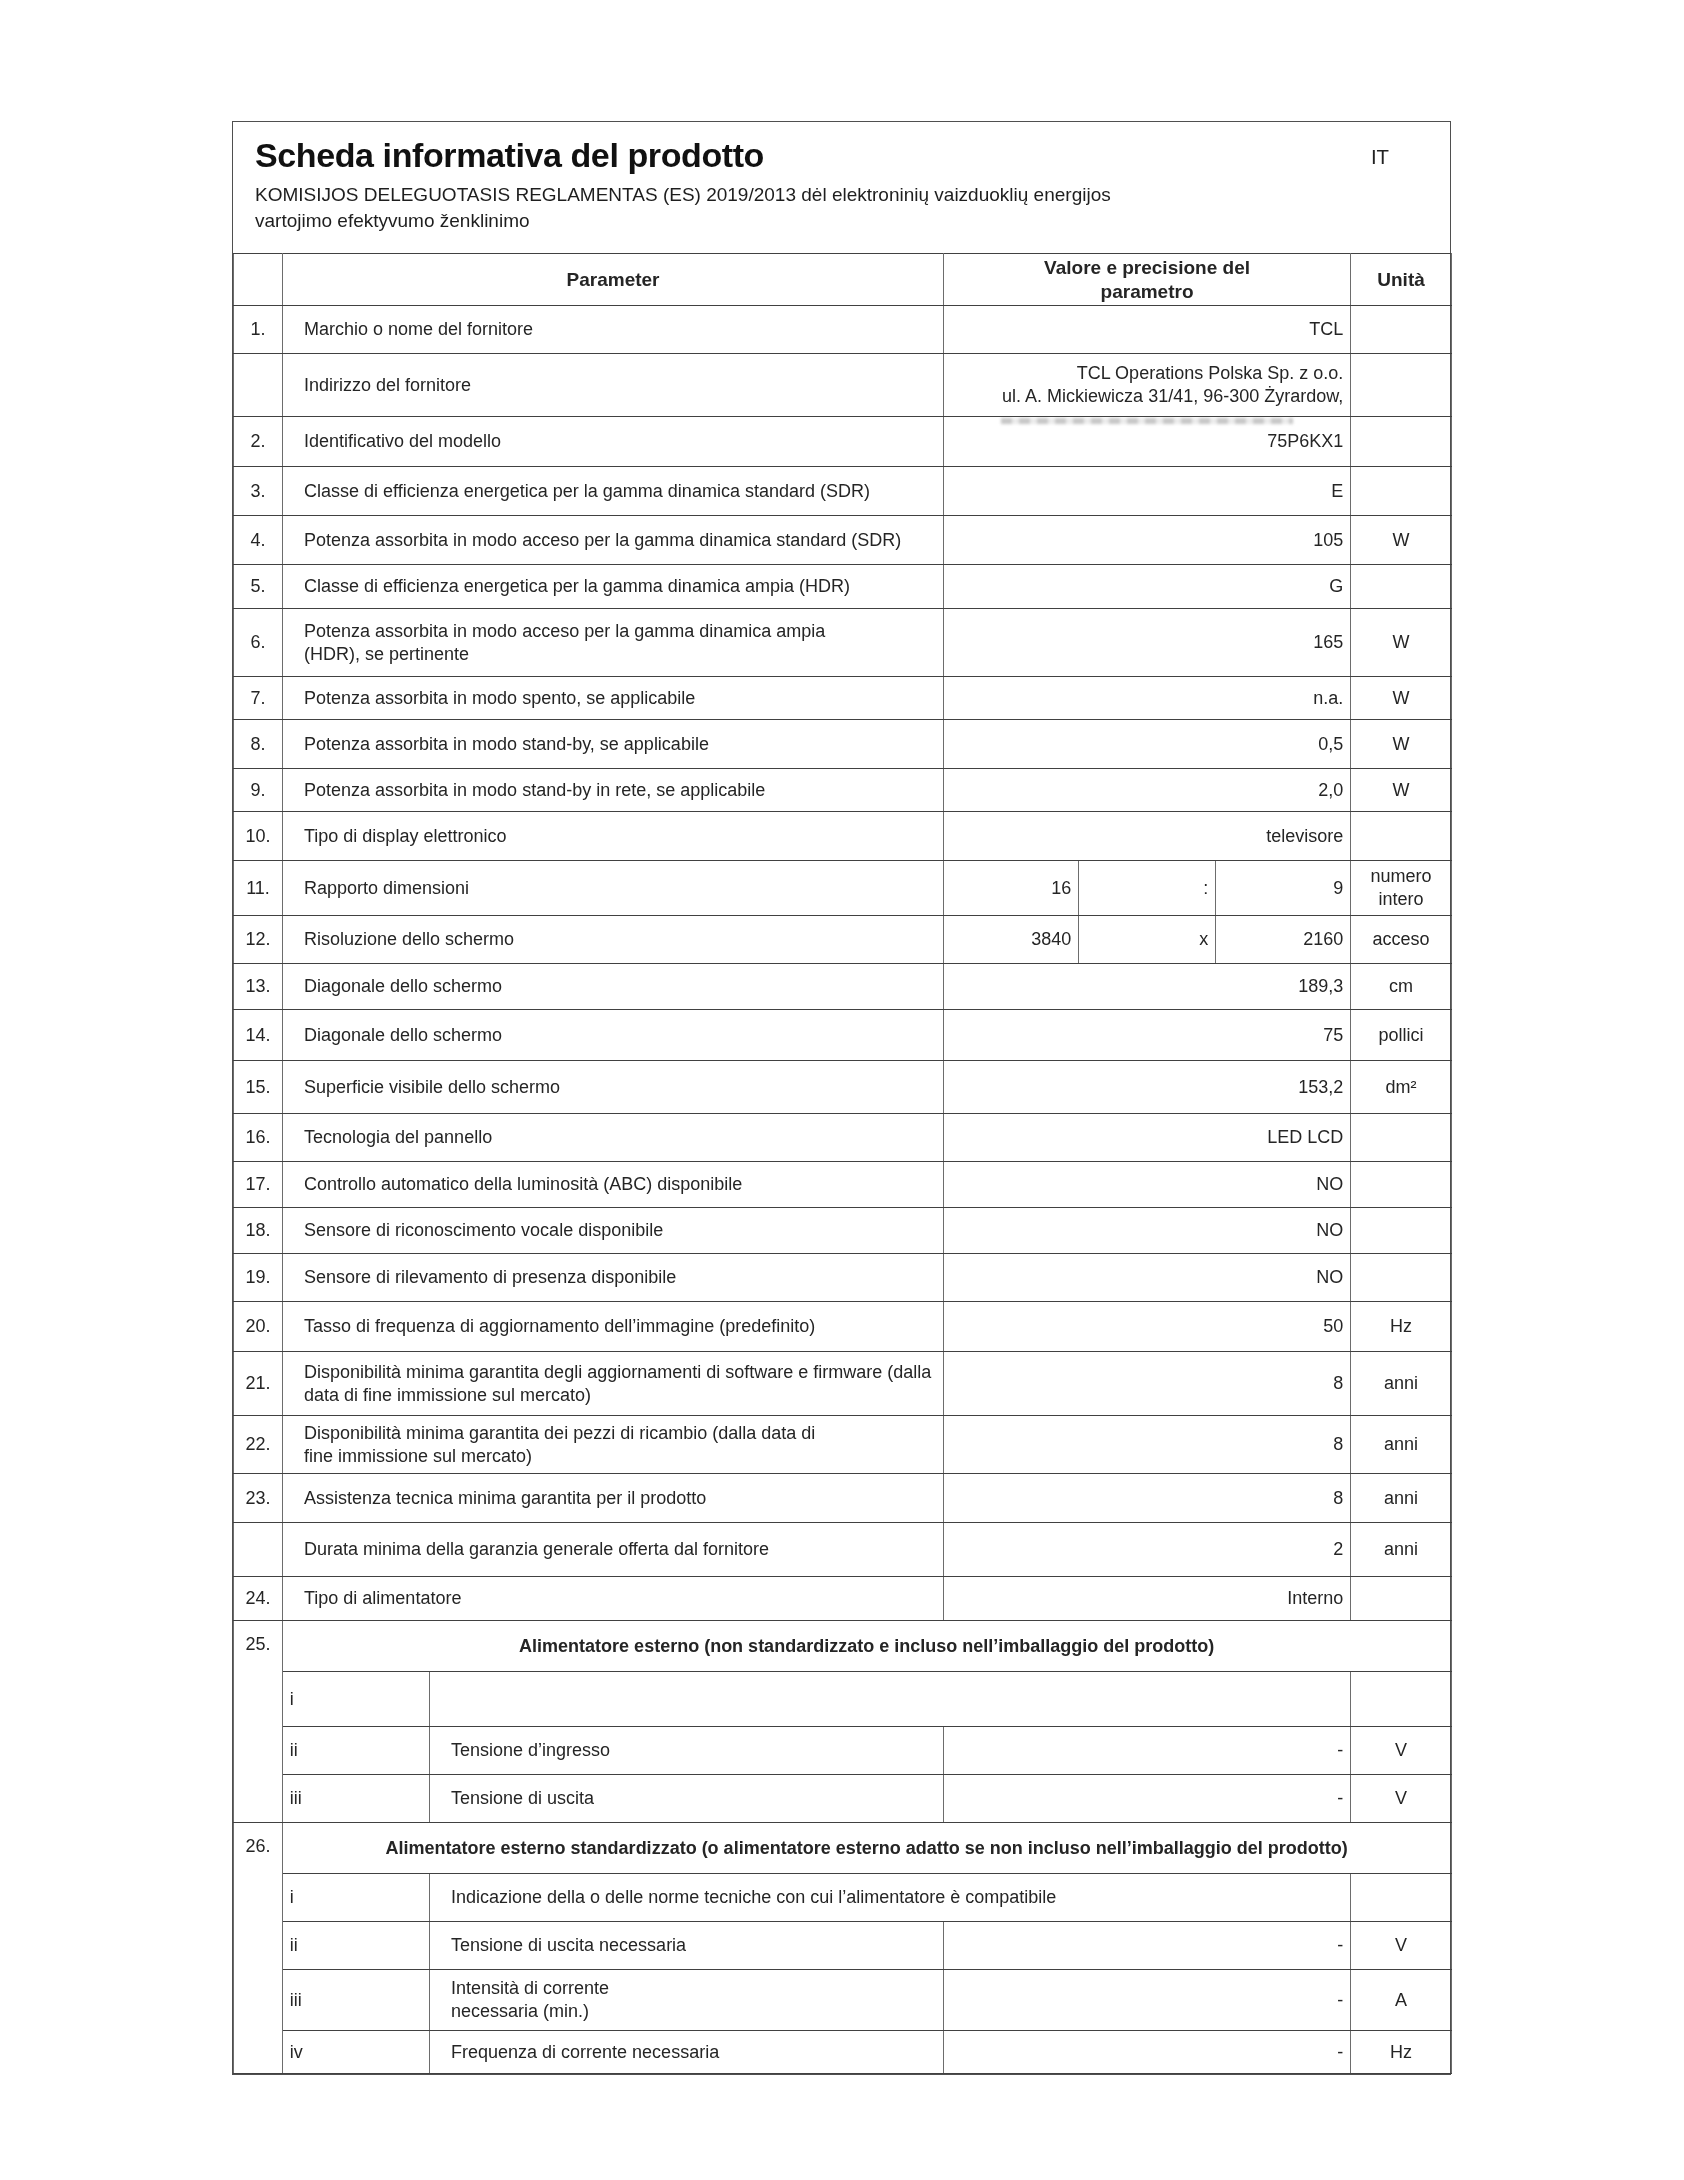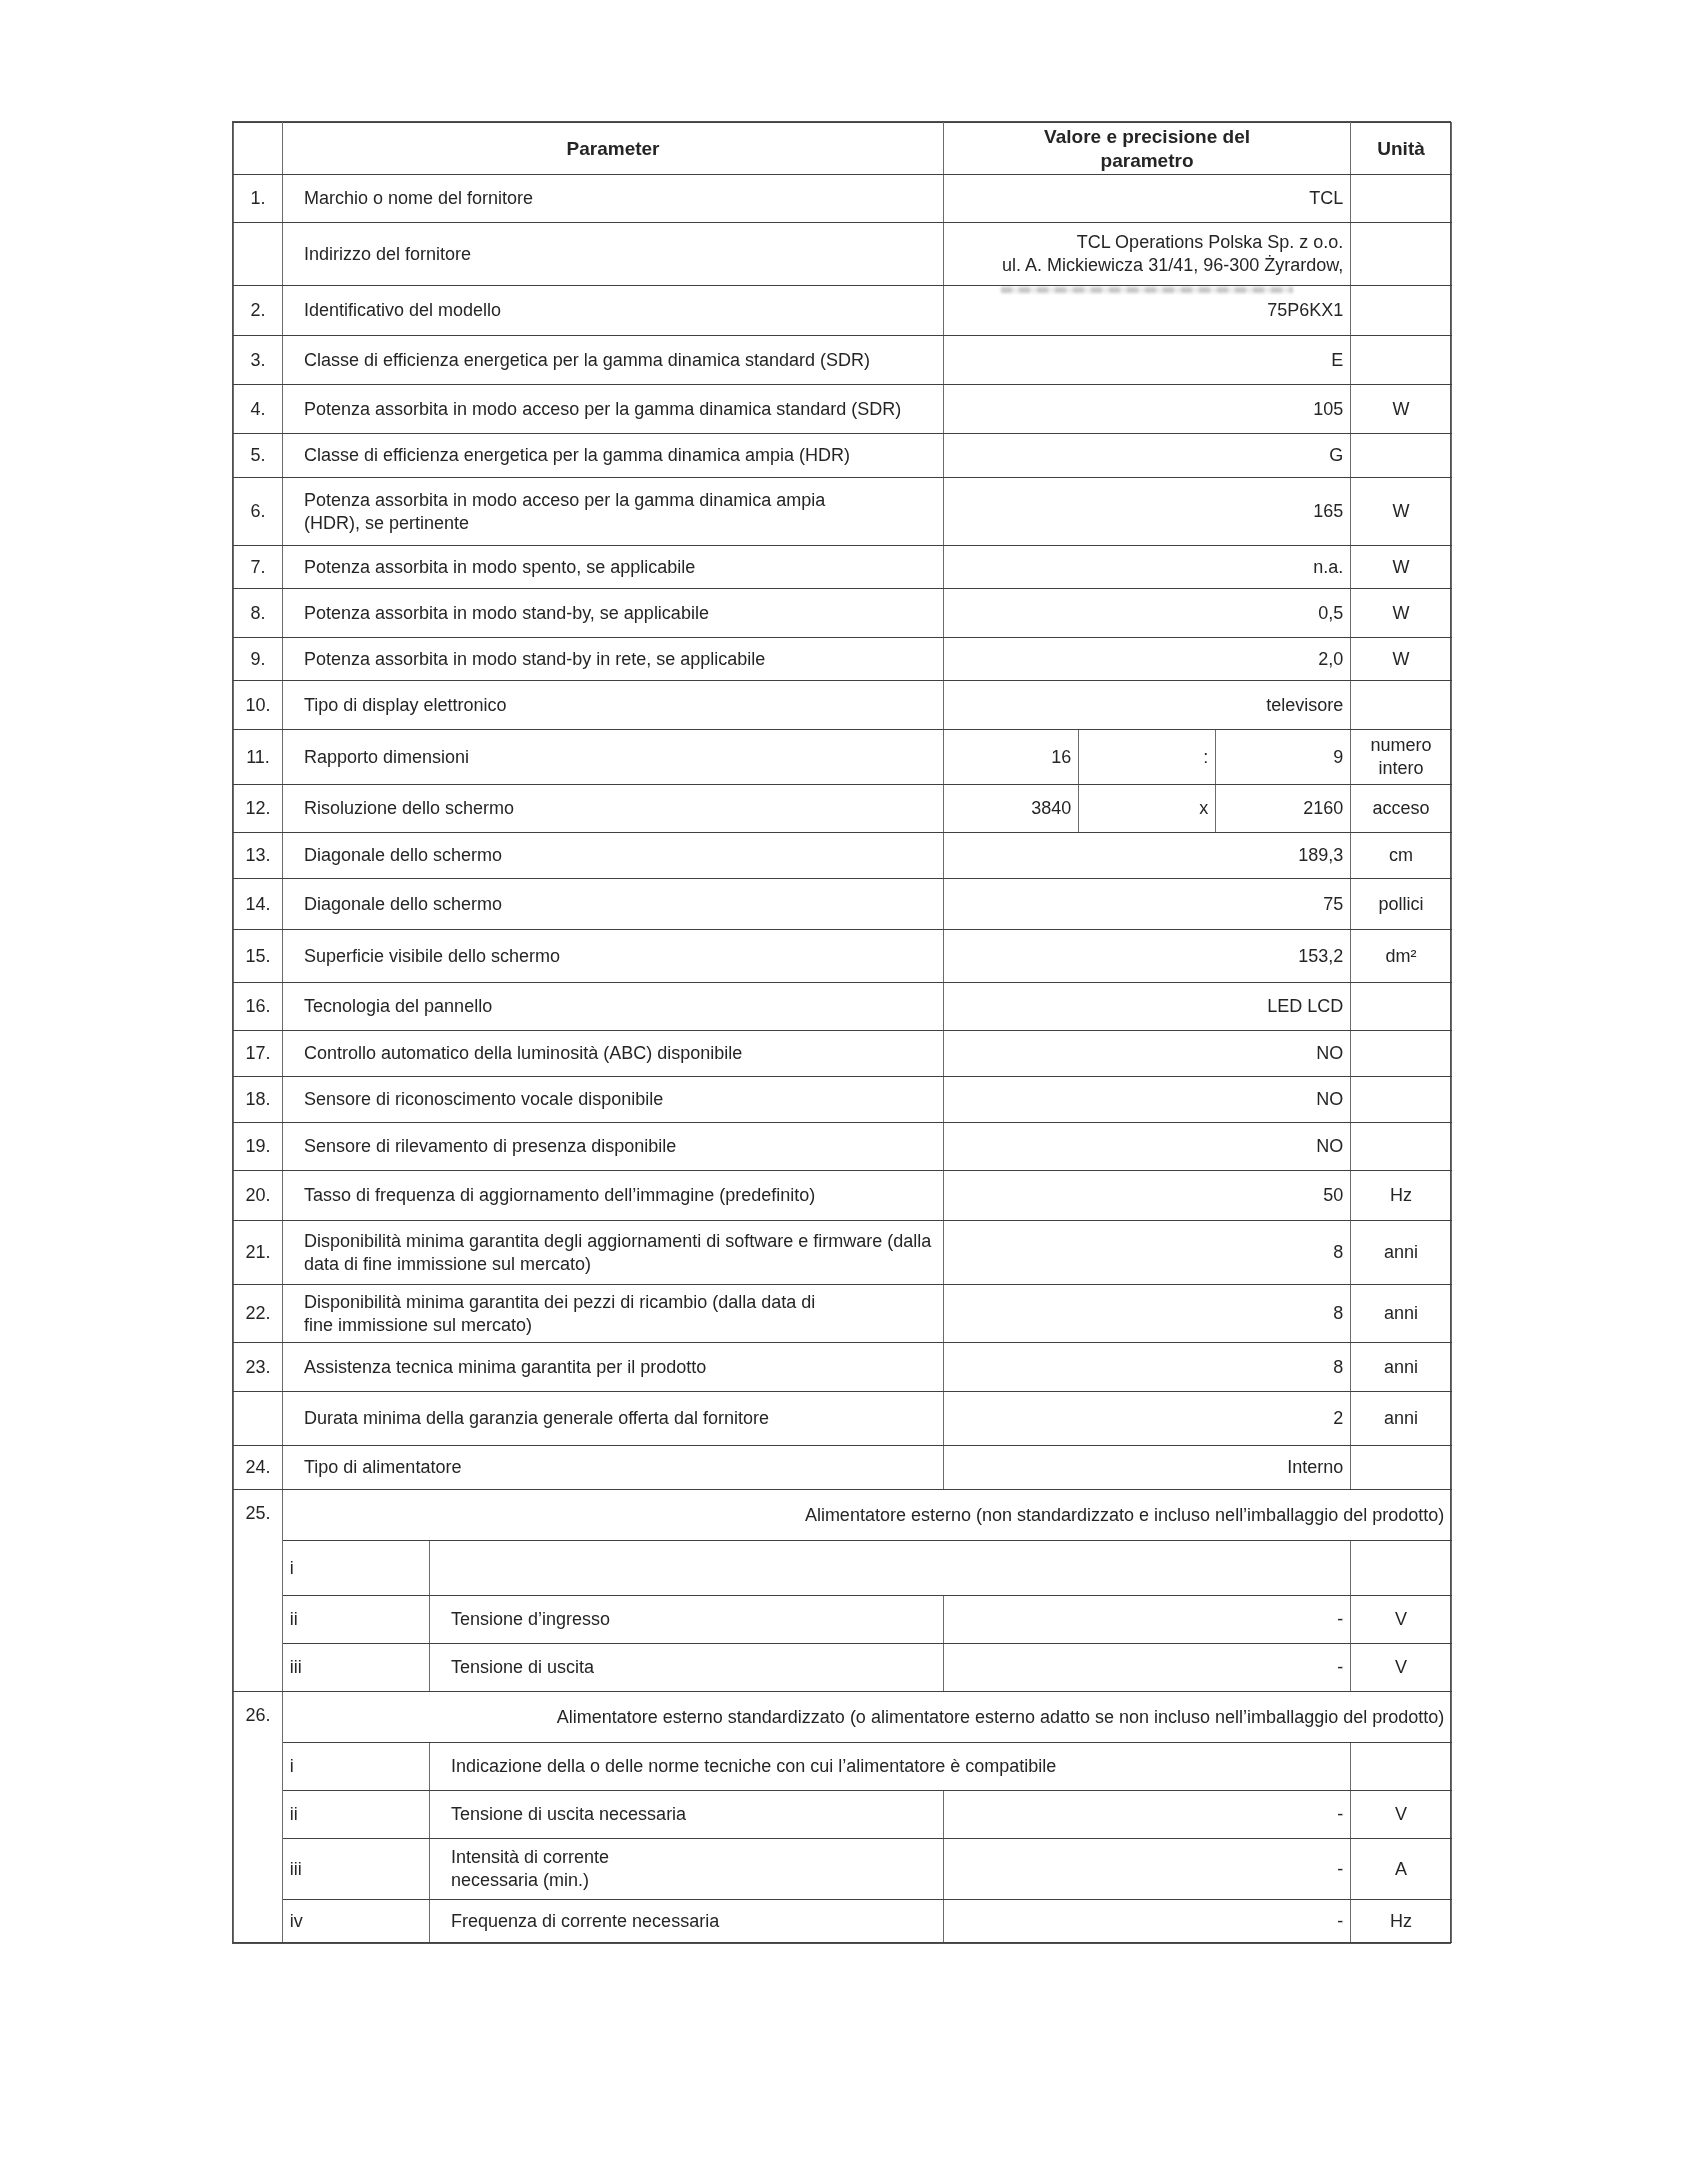--- a/index.html
+++ b/index.html
@@ -22,30 +22,36 @@
      border-top:1.7px solid #414141;border-bottom:1.7px solid #414141;
      padding:1.7px 6.8px;vertical-align:middle;overflow:hidden;
      box-sizing:border-box;white-space:pre-line;line-height:23px;}
   tr.hdr td{font-weight:700;text-align:center;font-size:19px;line-height:24px;}
   td.num{text-align:center;padding:1.7px 1.7px;}
   td.num-top{text-align:center;vertical-align:top;padding-top:12px;}
   td.param{text-align:left;padding-left:21px;}
   td.val{text-align:right;position:relative;}
   td.unit{text-align:center;}
   td.icol{text-align:left;padding-left:6.8px;}
-  td.seclabel{text-align:right;padding-left:6px;}
+  td.seclabel{text-align:center;padding-left:6px;font-weight:bold;}
   .artifact{position:absolute;top:0.9px;left:14%;width:72%;height:6px;
             background:repeating-linear-gradient(90deg,#8f8f8f 0 11px,#d8d8d8 11px 18px);
             filter:blur(1.7px);opacity:.5;pointer-events:none;}
 </style>
 </head>
 <body>
 
 <div class="doc">
 
+  <div class="titleblock">
+    <div class="doc-title">Scheda informativa del prodotto</div>
+    <div class="lang-tag">IT</div>
+    <div class="doc-subtitle">KOMISIJOS DELEGUOTASIS REGLAMENTAS (ES) 2019/2013 dėl elektroninių vaizduoklių energijos
+vartojimo efektyvumo ženklinimo</div>
+  </div>
 
   <table class="fiche">
     <colgroup>
       <col style="width:49px">
         <col style="width:147px">
         <col style="width:514px">
       <col style="width:135px">
         <col style="width:137px">
         <col style="width:135px">
       <col style="width:101px">

